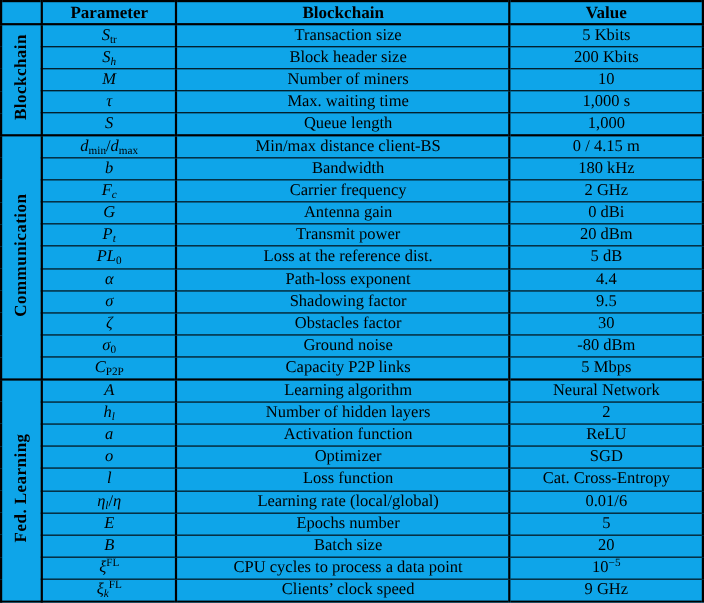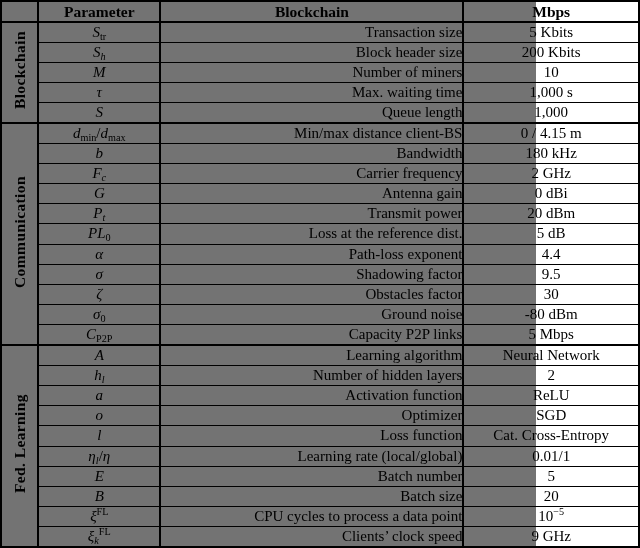--- a/index.html
+++ b/index.html
@@ -1,23 +1,23 @@
 <!DOCTYPE html>
 <html><head>
 <meta charset="utf-8">
 <style>
   html, body {
     margin: 0;
     padding: 0;
     background: #ffffff;
   }
   .page {
-    width: 536px;
+    width: 640px;
     height: 548px;
-    background: #737373;
+    background: #0ea5e9;
     box-sizing: border-box;
   }
   table.params {
     width: 640px;
     height: 548px;
     border-collapse: collapse;
     table-layout: fixed;
     font-family: "Liberation Serif", "DejaVu Serif", serif;
     font-size: 15px;
     color: #000000;
@@ -51,21 +51,21 @@
   }
   .rot {
     display: inline-block;
     writing-mode: vertical-rl;
     transform: rotate(180deg);
     font-weight: bold;
     font-size: 15.5px;
     letter-spacing: 0.4px;
   }
   td.desc {
-    text-align: right;
+    text-align: center;
     padding-left: 9px;
   }
   .i { font-style: italic; }
   sub, sup {
     font-size: 0.68em;
     line-height: 0;
   }
   sub { vertical-align: -0.3em; }
   sup { vertical-align: 0.55em; text-align: right; }
 </style>
@@ -78,21 +78,21 @@
       <col style="width:37px">
       <col style="width:122px">
       <col style="width:302px">
       <col style="width:175px">
     </colgroup>
     <thead>
       <tr>
         <th class="group-cell"></th>
         <th>Parameter</th>
         <th>Blockchain</th>
-        <th>Mbps</th>
+        <th>Value</th>
       </tr>
     </thead>
   <tbody>
         <tr class="section-start">
           <th class="group-cell" rowspan="5"><span class="rot">Blockchain</span></th>
           <td class="param"><span class="i">S</span><sub>tr</sub></td>
           <td class="desc">Transaction size</td>
           <td class="value">5 Kbits</td>
         </tr>
         <tr>
@@ -197,25 +197,25 @@
           <td class="value">SGD</td>
         </tr>
         <tr>
           <td class="param"><span class="i">l</span></td>
           <td class="desc">Loss function</td>
           <td class="value">Cat. Cross-Entropy</td>
         </tr>
         <tr>
           <td class="param"><span class="i">η</span><sub class="i">l</sub><span>/</span><span class="i">η</span></td>
           <td class="desc">Learning rate (local/global)</td>
-          <td class="value">0.01/1</td>
+          <td class="value">0.01/6</td>
         </tr>
         <tr>
           <td class="param"><span class="i">E</span></td>
-          <td class="desc">Batch number</td>
+          <td class="desc">Epochs number</td>
           <td class="value">5</td>
         </tr>
         <tr>
           <td class="param"><span class="i">B</span></td>
           <td class="desc">Batch size</td>
           <td class="value">20</td>
         </tr>
         <tr>
           <td class="param"><span class="i">ξ</span><sup>FL</sup></td>
           <td class="desc">CPU cycles to process a data point</td>

